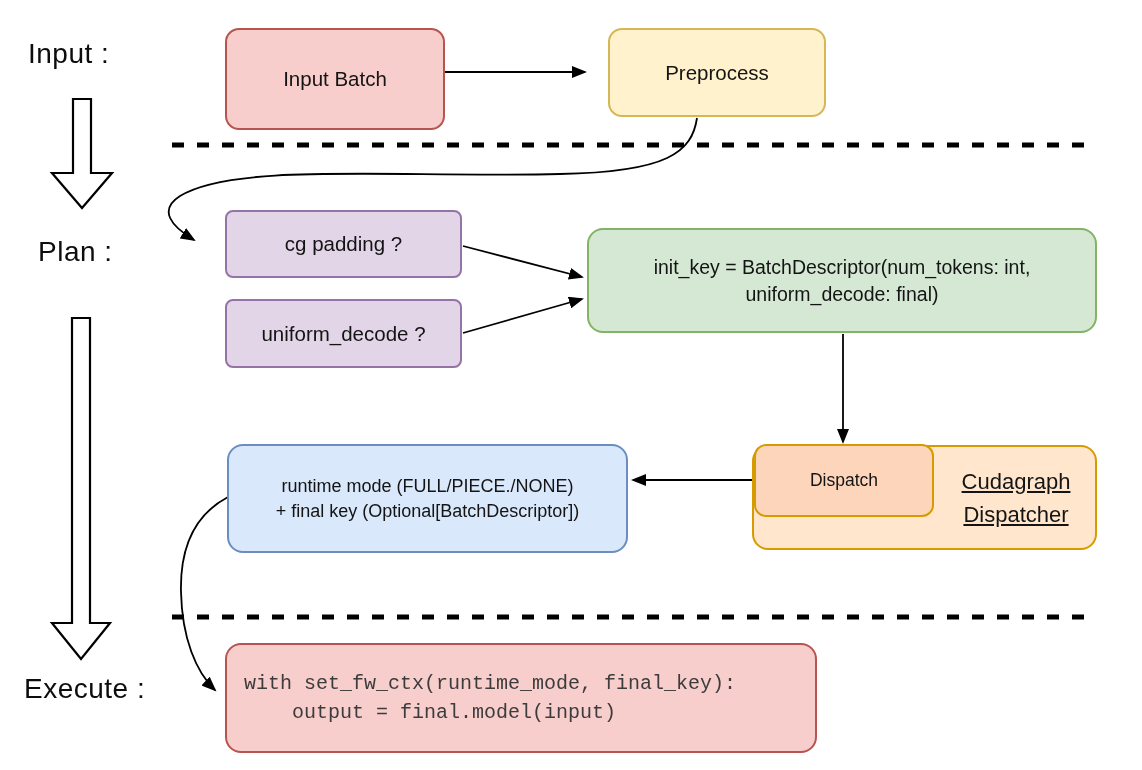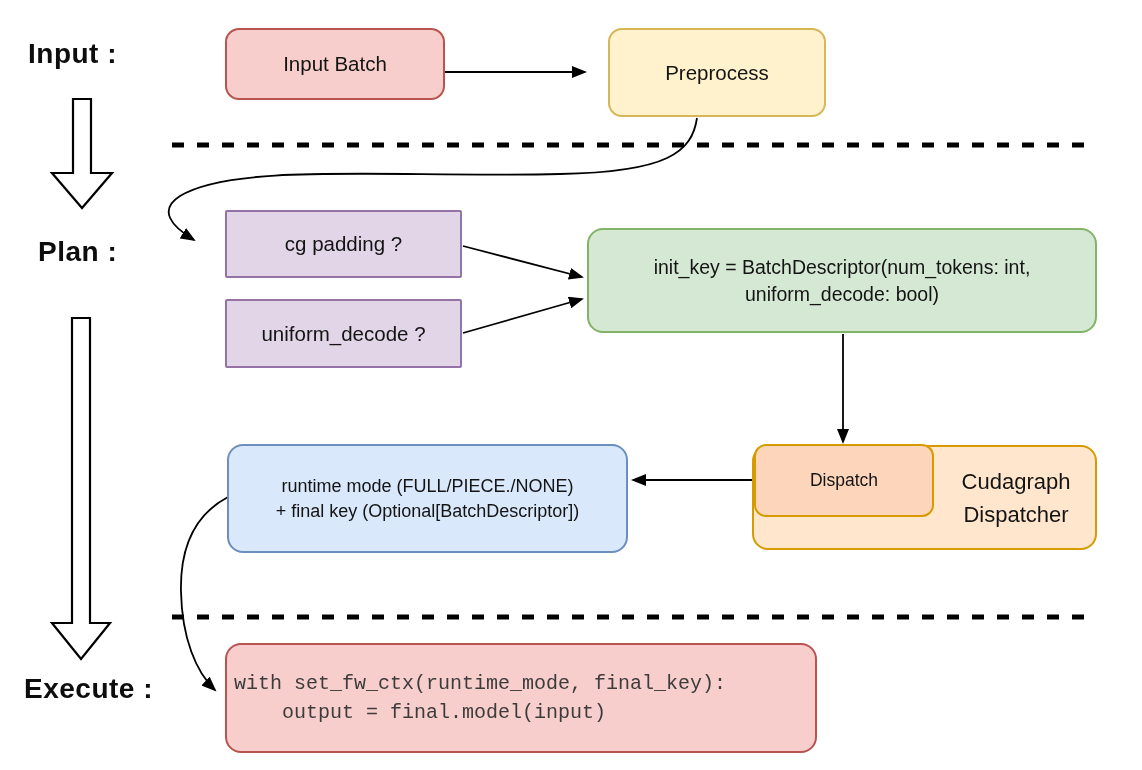--- a/index.html
+++ b/index.html
@@ -17,21 +17,21 @@
   }
   svg.overlay {
     position: absolute;
     left: 0; top: 0;
     width: 1142px;
     height: 770px;
     pointer-events: none;
   }
   .section-label {
     position: absolute;
-    font-weight: bold;
+    font-weight: normal;
     font-size: 28px;
     color: #0d0d0d;
     white-space: nowrap;
     letter-spacing: 0.5px;
   }
   .node {
     position: absolute;
     box-sizing: border-box;
     display: flex;
     flex-direction: column;
@@ -39,51 +39,52 @@
     justify-content: center;
     text-align: center;
     border-style: solid;
     border-width: 2px;
     color: #141414;
     line-height: 1.35;
   }
   .node span { display: block; }
   .node-red    { background: var(--red-fill);    border-color: var(--red-stroke);    border-radius: 14px; }
   .node-yellow { background: var(--yellow-fill); border-color: var(--yellow-stroke); border-radius: 14px; }
-  .node-purple { background: var(--purple-fill); border-color: var(--purple-stroke); border-radius: 2px; }
+  .node-purple { background: var(--purple-fill); border-color: var(--purple-stroke); border-radius: 8px; }
   .node-green  { background: var(--green-fill);  border-color: var(--green-stroke);  border-radius: 16px; }
   .node-blue   { background: var(--blue-fill);   border-color: var(--blue-stroke);   border-radius: 16px; }
   .node-orange { background: var(--orange-fill); border-color: var(--orange-stroke); border-radius: 16px; }
   .node-dispatch { background: var(--dispatch-fill); border-color: var(--orange-stroke); border-radius: 12px; }
   .code-box {
     background: var(--red-fill);
     border: 2px solid var(--red-stroke);
     border-radius: 16px;
     align-items: flex-start;
     text-align: left;
     font-family: "Liberation Mono", monospace;
     font-size: 20px;
     line-height: 29px;
     color: var(--code-text);
-    padding-left: 7px;
+    padding-left: 17px;
   }
   .code-box span { white-space: pre; }
   .fs20 { font-size: 20.5px; }
   .fs19 { font-size: 19.5px; }
   .fs18 { font-size: 18px; }
   .fs17 { font-size: 17.5px; }
   .fs22 { font-size: 22px; line-height: 1.5; }
   .cud-label {
     position: absolute;
     display: flex;
     flex-direction: column;
     align-items: center;
     justify-content: center;
     text-align: center;
     color: #141414;
+    text-decoration: underline;
   }
 </style>
 </head>
 <body>
 
 <div class="canvas">
 
   <svg class="overlay" viewBox="0 0 1142 770">
     <defs>
       <marker id="ah" markerUnits="userSpaceOnUse" markerWidth="16" markerHeight="12" refX="13" refY="6" orient="auto">
@@ -103,36 +104,36 @@
     <line x1="463" y1="333" x2="582" y2="299" stroke="#000000" stroke-width="1.8" marker-end="url(#ah)"></line>
     <line x1="843" y1="334" x2="843" y2="442" stroke="#000000" stroke-width="1.8" marker-end="url(#ah)"></line>
     <line x1="753" y1="480" x2="633" y2="480" stroke="#000000" stroke-width="1.8" marker-end="url(#ah)"></line>
     <path d="M228 497 C192 516 180 550 181 592 C182 638 196 672 215 690" fill="none" stroke="#000000" stroke-width="1.8" marker-end="url(#ah)"></path>
   </svg>
 
   <div class="section-label" style="left:28px; top:38px;">Input :</div>
   <div class="section-label" style="left:38px; top:236px;">Plan :</div>
   <div class="section-label" style="left:24px; top:673px;">Execute :</div>
 
-  <div class="node node-red fs20" style="left:225px; top:28px; width:220px; height:72px;">
+  <div class="node node-red fs20" style="left:225px; top:28px; width:220px; height:102px;">
     <span>Input Batch</span>
   </div>
   <div class="node node-yellow fs20" style="left:588px; top:28px; width:218px; height:89px;margin-left:20px;">
     <span>Preprocess</span>
   </div>
 
   <div class="node node-purple fs20" style="left:225px; top:210px; width:237px; height:68px;">
     <span>cg padding ?</span>
   </div>
   <div class="node node-purple fs20" style="left:225px; top:299px; width:237px; height:69px;">
     <span>uniform_decode ?</span>
   </div>
   <div class="node node-green fs19" style="left:587px; top:228px; width:510px; height:105px;">
     <span>init_key = BatchDescriptor(num_tokens: int,</span>
-    <span>uniform_decode: bool)</span>
+    <span>uniform_decode: final)</span>
   </div>
 
   <div class="node node-orange" style="left:752px; top:445px; width:345px; height:105px;"></div>
   <div class="cud-label fs22" style="left:935px; top:445px; width:162px; height:105px;">
     <span>Cudagraph</span>
     <span>Dispatcher</span>
   </div>
   <div class="node node-dispatch fs17" style="left:754px; top:444px; width:180px; height:73px;">
     <span>Dispatch</span>
   </div>

